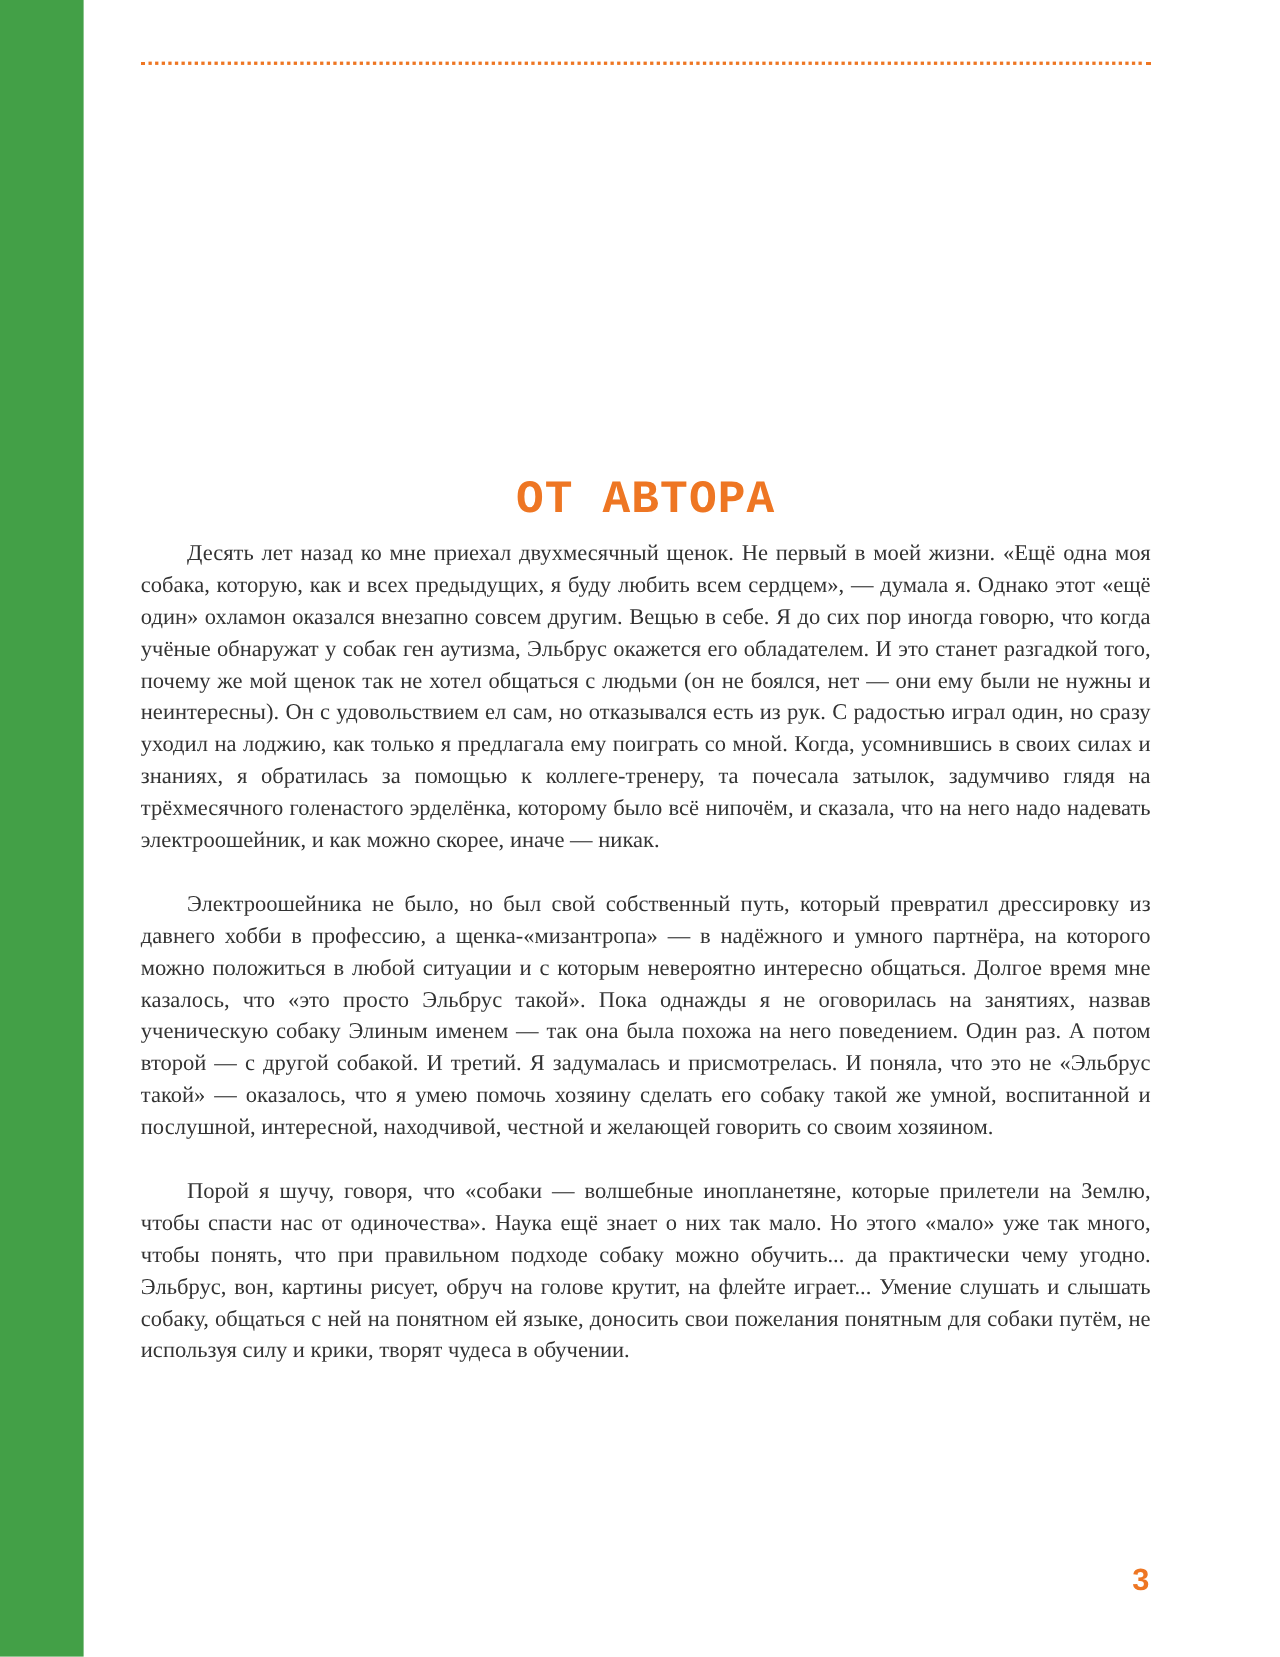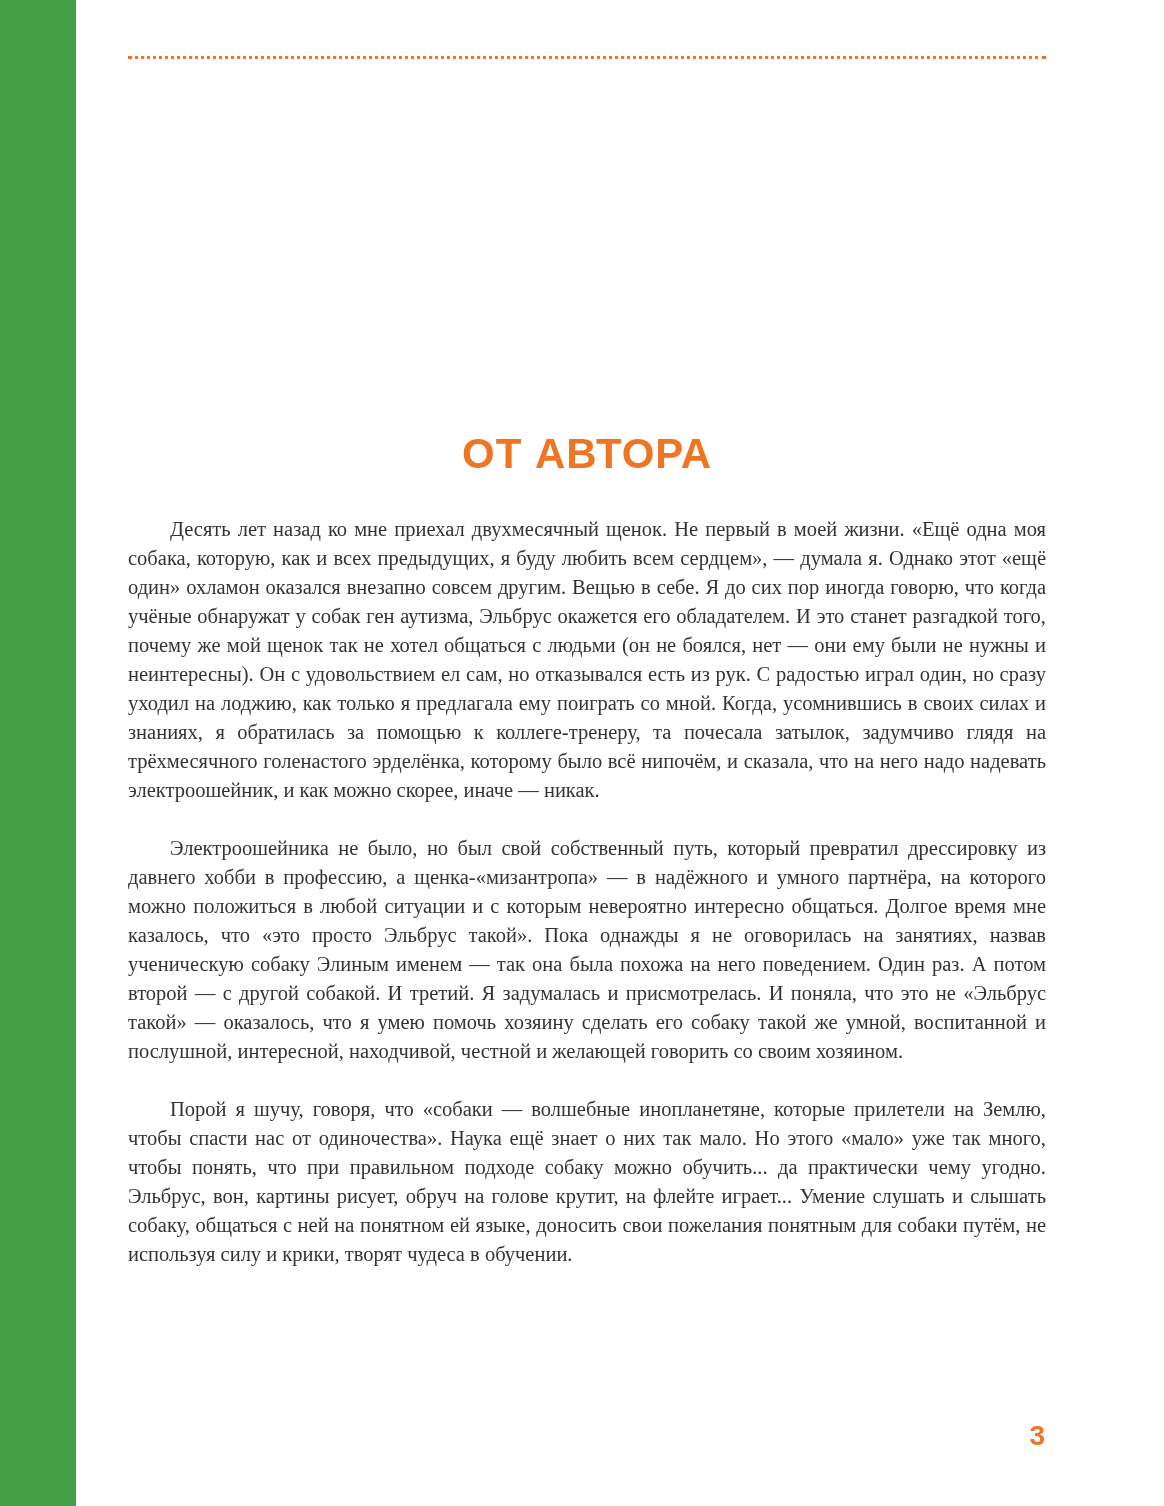--- a/index.html
+++ b/index.html
@@ -29,29 +29,29 @@
     width: 918px;
   }
   .dotted-divider {
     margin-top: 56px;
     height: 0;
     border-top: 3px dotted #ee7623;
   }
   .page-title {
     margin: 374px 0 0 0;
     text-align: center;
-    font-family: Liberation Sans, sans-serif;
+    font-family: Liberation Mono, monospace;
     font-weight: bold;
     font-size: 42px;
     line-height: 42px;
     letter-spacing: 1px;
     color: #ee7623;
   }
   .body-text {
-    margin-top: 40px;
+    margin-top: 14px;
   }
   .body-text p {
     margin: 0 0 29px 0;
     font-family: "Liberation Serif", serif;
     font-size: 20.5px;
     line-height: 29px;
     color: #333333;
     text-align: justify;
     text-indent: 42px;
     hyphens: auto;

